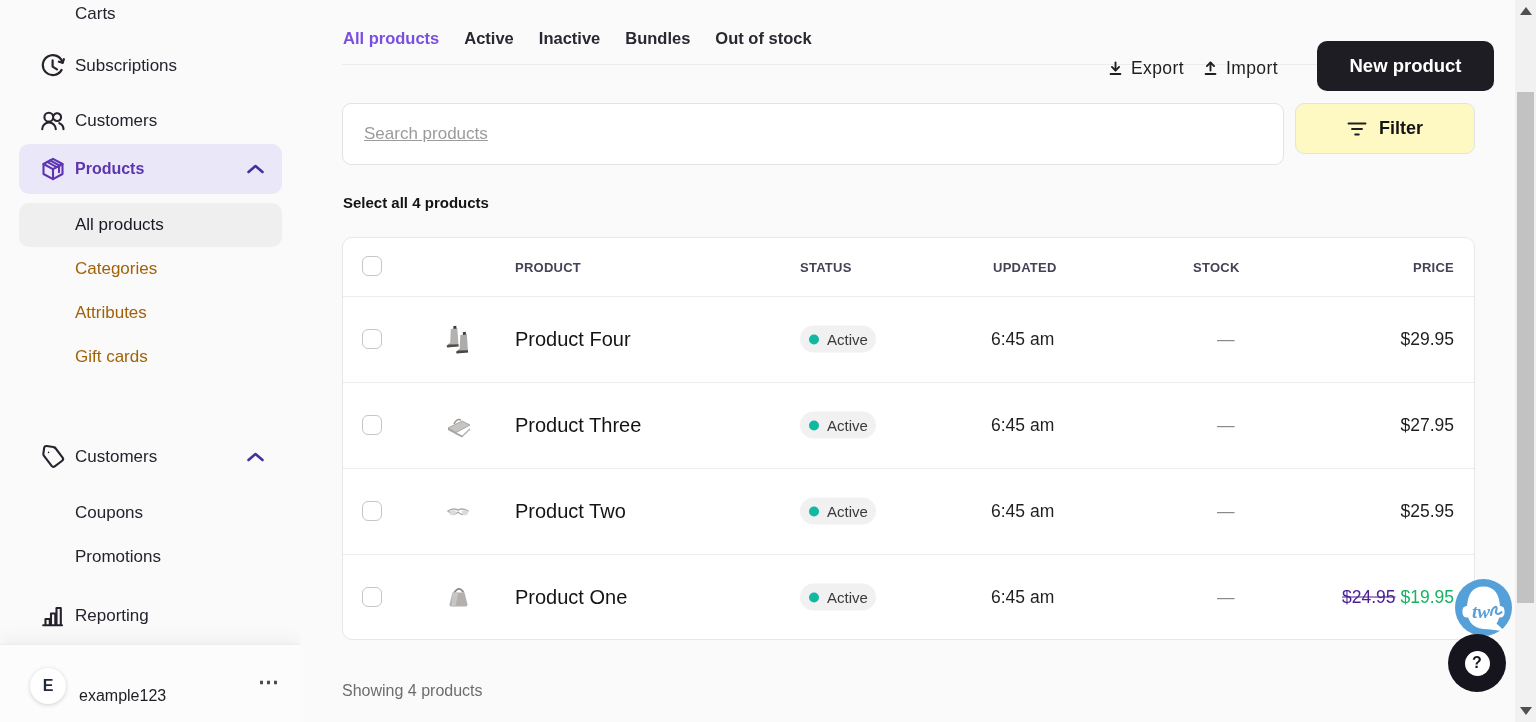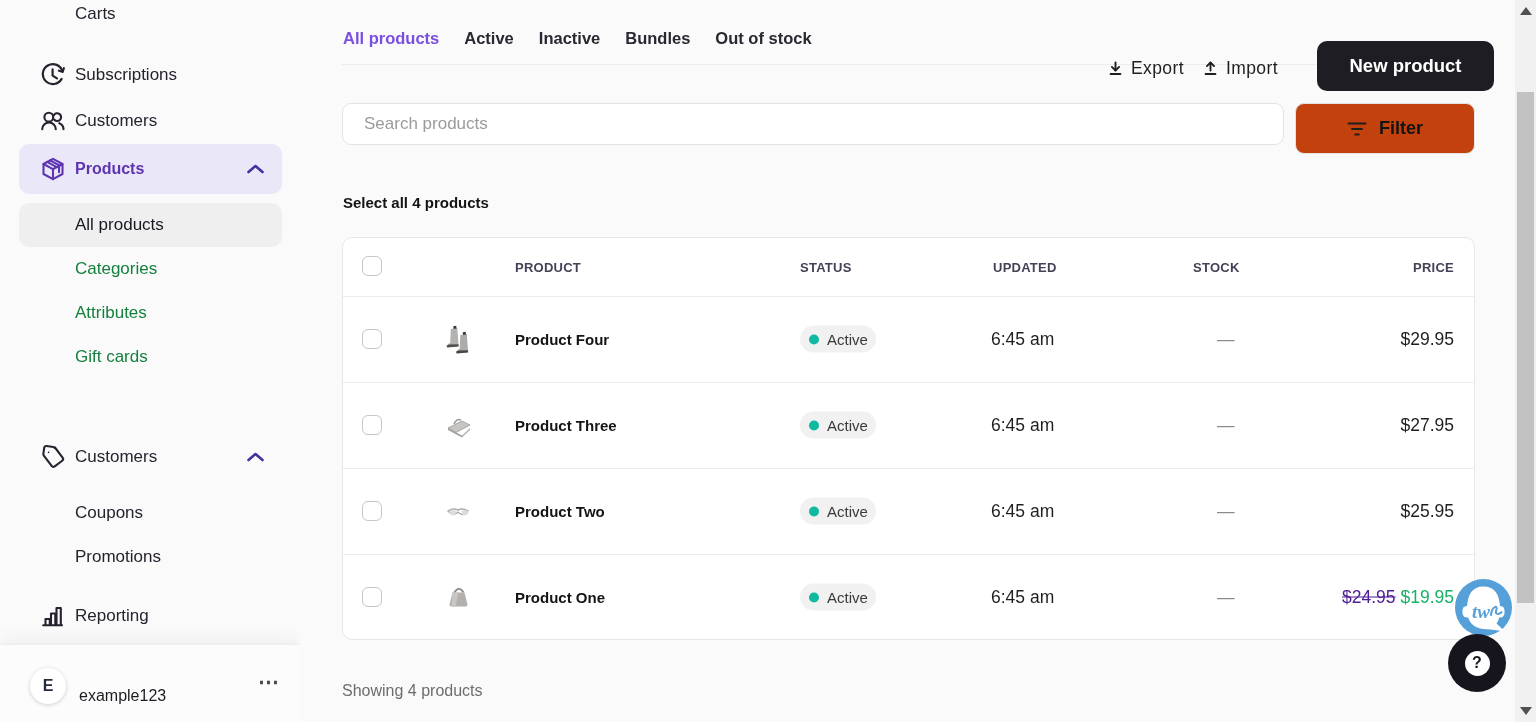--- a/index.html
+++ b/index.html
@@ -4,49 +4,49 @@
 <style>
   * { margin:0; padding:0; box-sizing:border-box; }
   html,body { width:1536px; height:722px; overflow:hidden; }
   body { background:#fafafa; font-family:"Liberation Sans", sans-serif; color:#1f1f1f; position:relative; }
   .abs { position:absolute; }
 
   
   .nav-row { position:absolute; left:19px; width:263px; border-radius:10px; display:flex; align-items:center; }
   .nav-main { height:50px; font-size:17px; color:#27222e; }
   .nav-sub  { height:44px; font-size:17px; padding-left:56px; color:#27222e; }
-  .nav-sub.dim { color:#15803d; }
+  .nav-sub.dim { color:#a16207; }
   .nav-ico { position:absolute; left:21px; top:50%; transform:translateY(-50%); width:26px; height:26px; }
   .nav-label { padding-left:56px; }
   .chev { position:absolute; right:17px; top:50%; transform:translateY(-50%); width:19px; height:11px; }
 
   
   .tabtxt { font-size:16.5px; font-weight:bold; color:#2b2730; }
 
   .cell-head { position:absolute; top:0; height:58px; display:flex; align-items:center; font-size:13px; font-weight:bold; color:#474156; letter-spacing:0.25px; }
 
   .row { position:absolute; left:0; width:1131px; height:86px; }
   .rowline { position:absolute; left:0; right:0; top:0; border-top:1px solid #ececec; }
   .rcell { position:absolute; top:50%; transform:translateY(-50%); }
   .cbx { width:20px; height:20px; border:1.5px solid #c6c6c6; border-radius:6px; background:#fff; }
   .badge { display:inline-flex; align-items:center; height:27px; padding:0 8px 0 9px; background:#f1f1f1; border-radius:13.5px; font-size:15px; color:#3a3a3a; }
   .badge .dot { width:10px; height:10px; border-radius:50%; background:#10b9a0; margin-right:8px; }
-  .pname { font-size:15px; font-weight:bold; color:#141414; }
+  .pname { font-size:20px; font-weight:normal; color:#141414; }
   .ptime { font-size:17.5px; color:#1f1f1f; }
   .pdash { font-size:17.5px; color:#8a8a8a; }
   .pprice { font-size:17.5px; color:#1f1f1f; }
 </style>
 </head>
 <body>
 
 <div class="abs" style="left:0; top:0; width:300px; height:722px;">
 
   <div class="nav-row nav-sub" style="top:-8px;">Carts</div>
 
-  <div class="nav-row nav-main" style="top:50px;">
+  <div class="nav-row nav-main" style="top:41px;">
     <svg class="nav-ico" viewBox="0 0 26 26" fill="none" stroke="#27222e" stroke-width="2.2" stroke-linecap="round" stroke-linejoin="round">
       <path d="M21.6 16.9 a10 10 0 1 1 0.9 -7.3"></path>
       <path d="M23.9 6.2 L22.6 9.8 L18.9 8.7"></path>
       <path d="M12.6 7.4 V13.6 L17 16.4"></path>
     </svg>
     <span class="nav-label">Subscriptions</span>
   </div>
 
   <div class="nav-row nav-main" style="top:96px;">
     <svg class="nav-ico" viewBox="0 0 26 26" fill="none" stroke="#27222e" stroke-width="2.1" stroke-linecap="round" stroke-linejoin="round">
@@ -130,22 +130,22 @@
   <svg width="15" height="15" viewBox="0 0 15 15" fill="none" stroke="#1f1f1f" stroke-width="1.9" stroke-linecap="round" stroke-linejoin="round">
     <path d="M7.5 9.5 V1.7"></path>
       <path d="M3.9 5.1 L7.5 1.5 L11.1 5.1"></path>
       <path d="M2.6 13 H12.4"></path>
   </svg>
 </div>
 <div class="abs" style="left:1226px; top:58px; font-size:17.5px; letter-spacing:0.4px; color:#1f1f1f;">Import</div>
 
 <div class="abs" style="left:1317px; top:41px; width:177px; height:50px; background:#1f1d24; border-radius:10px; display:flex; align-items:center; justify-content:center; color:#fff; font-size:18.5px; font-weight:bold;">New product</div>
 
-<div class="abs" style="left:342px; top:103px; width:942px; height:42px; background:#fff; border:1px solid #e3e3e3; border-radius:9px; display:flex; align-items:center; padding-left:21px; font-size:17px; color:#9b9b9b;">Search products</div>
-<div class="abs" style="left:1295px; top:103px; width:180px; height:51px; background:#c2410c; border:1px solid #e3e3e3; border-radius:9px; display:flex; align-items:center; justify-content:center;">
+<div class="abs" style="left:342px; top:103px; width:942px; height:62px; background:#fff; border:1px solid #e3e3e3; border-radius:9px; display:flex; align-items:center; padding-left:21px; font-size:17px; color:#9b9b9b;text-decoration:underline;">Search products</div>
+<div class="abs" style="left:1295px; top:103px; width:180px; height:51px; background:#fef9c3; border:1px solid #e3e3e3; border-radius:9px; display:flex; align-items:center; justify-content:center;">
   <svg width="20" height="14" viewBox="0 0 20 14" fill="none" stroke="#1f1f1f" stroke-width="1.9" stroke-linecap="round">
     <path d="M1.5 1.5 H18.5"></path>
       <path d="M5 7 H15"></path>
       <path d="M8.2 12.5 H11.8"></path>
   </svg>
   <span style="margin-left:12px; font-size:18px; font-weight:bold; color:#141414;">Filter</span>
 </div>
 
 <div class="abs" style="left:343px; top:194px; font-size:15px; font-weight:bold; color:#141414;">Select all 4 products</div>
 

